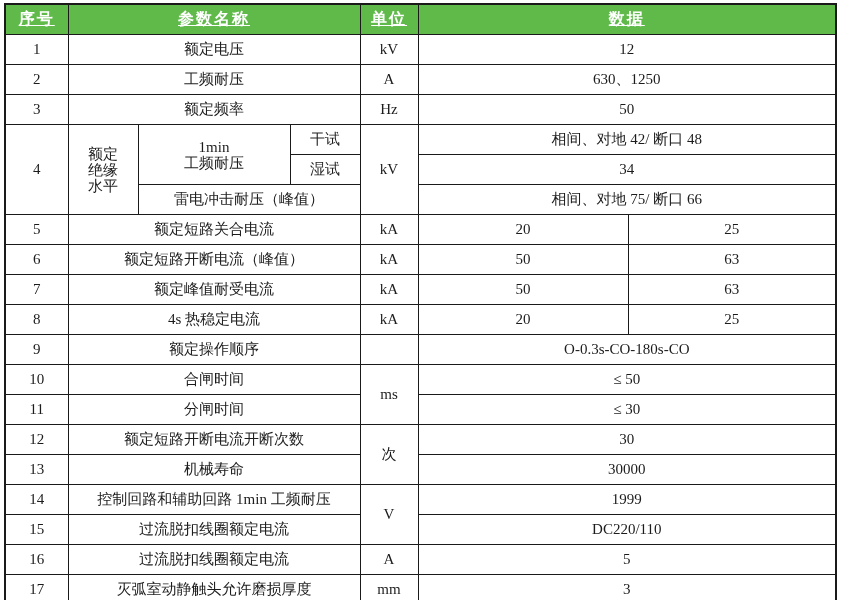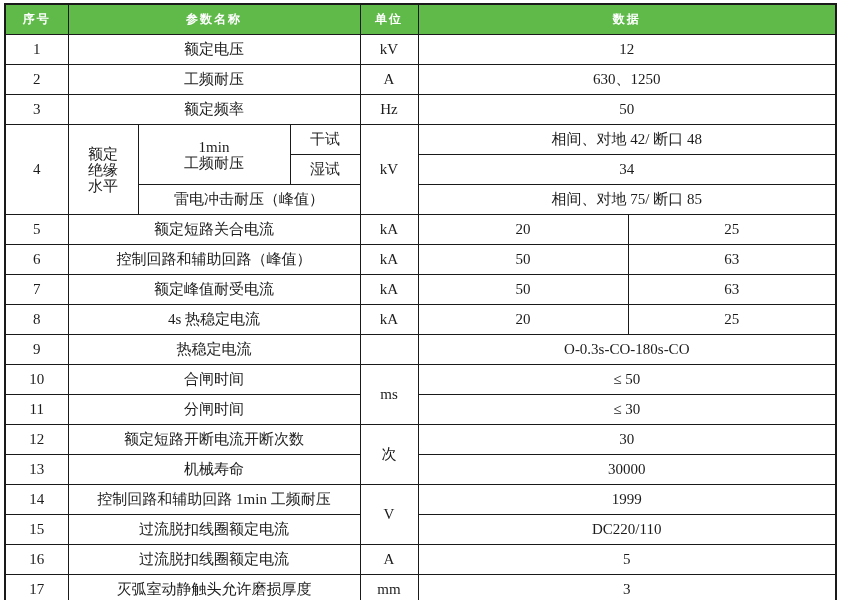--- a/index.html
+++ b/index.html
@@ -29,22 +29,23 @@
     vertical-align: middle;
     padding: 0 2px;
     overflow: hidden;
     height: 29px;
   }
   .spec thead th {
     background: var(--header-bg, #5fba4a);
     color: var(--header-text, #ffffff);
     font-family: "Liberation Sans", "DejaVu Sans", sans-serif;
     font-weight: bold;
-    font-size: 12px;
+    font-size: 16px;
     letter-spacing: 2px;
+    text-decoration: underline;
   }
   .pre {
     white-space: pre-line;
     line-height: 16px;
     margin-left: 40px;
   }
 </style>
 </head>
 <body>
 
@@ -97,33 +98,33 @@
         <td>干试</td>
         <td rowspan="3">kV</td>
         <td colspan="2">相间、对地 42/ 断口 48</td>
       </tr>
       <tr>
         <td>湿试</td>
         <td colspan="2">34</td>
       </tr>
       <tr>
         <td colspan="2">雷电冲击耐压（峰值）</td>
-        <td colspan="2">相间、对地 75/ 断口 85</td>
+        <td colspan="2">相间、对地 75/ 断口 66</td>
       </tr>
 
       <tr>
         <td>5</td>
         <td colspan="3">额定短路关合电流</td>
         <td>kA</td>
         <td>20</td>
         <td>25</td>
       </tr>
       <tr>
         <td>6</td>
-        <td colspan="3">控制回路和辅助回路（峰值）</td>
+        <td colspan="3">额定短路开断电流（峰值）</td>
         <td>kA</td>
         <td>50</td>
         <td>63</td>
       </tr>
       <tr>
         <td>7</td>
         <td colspan="3">额定峰值耐受电流</td>
         <td>kA</td>
         <td>50</td>
         <td>63</td>
@@ -131,21 +132,21 @@
       <tr>
         <td>8</td>
         <td colspan="3">4s 热稳定电流</td>
         <td>kA</td>
         <td>20</td>
         <td>25</td>
       </tr>
 
       <tr>
         <td>9</td>
-        <td colspan="3">热稳定电流</td>
+        <td colspan="3">额定操作顺序</td>
         <td></td>
         <td colspan="2">O-0.3s-CO-180s-CO</td>
       </tr>
 
       <tr>
         <td>10</td>
         <td colspan="3">合闸时间</td>
         <td rowspan="2">ms</td>
         <td colspan="2">≤ 50</td>
       </tr>

